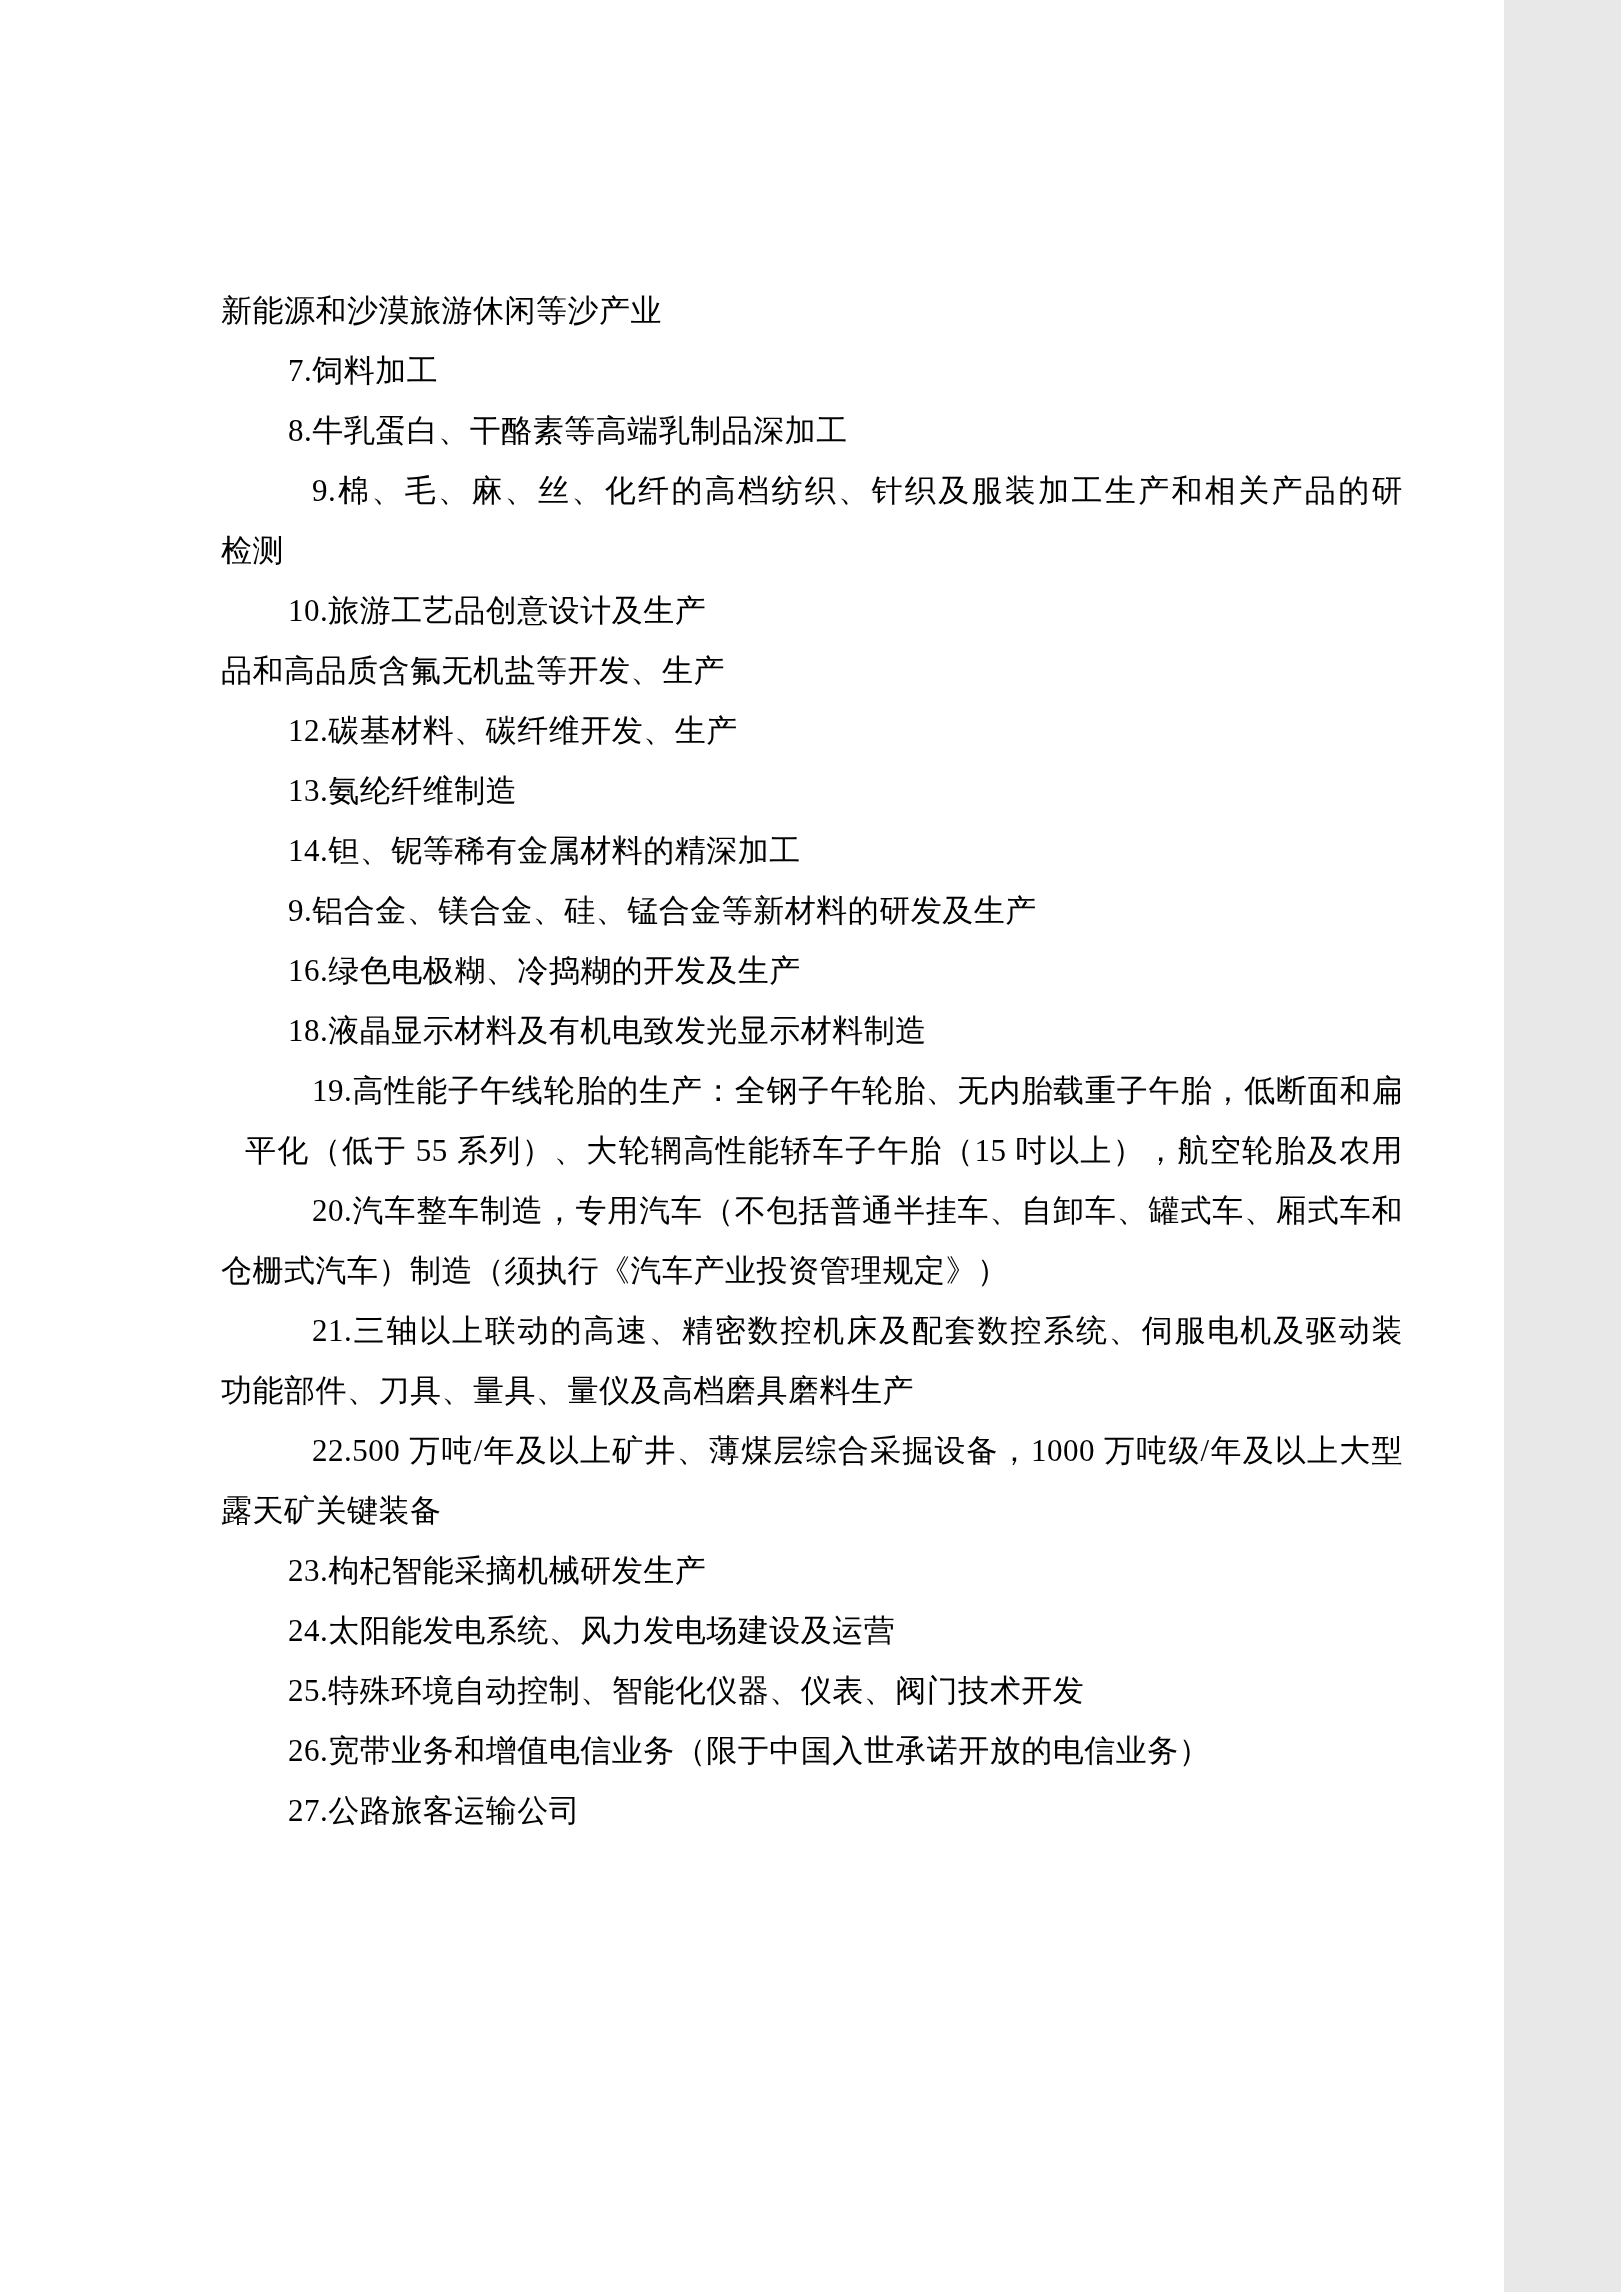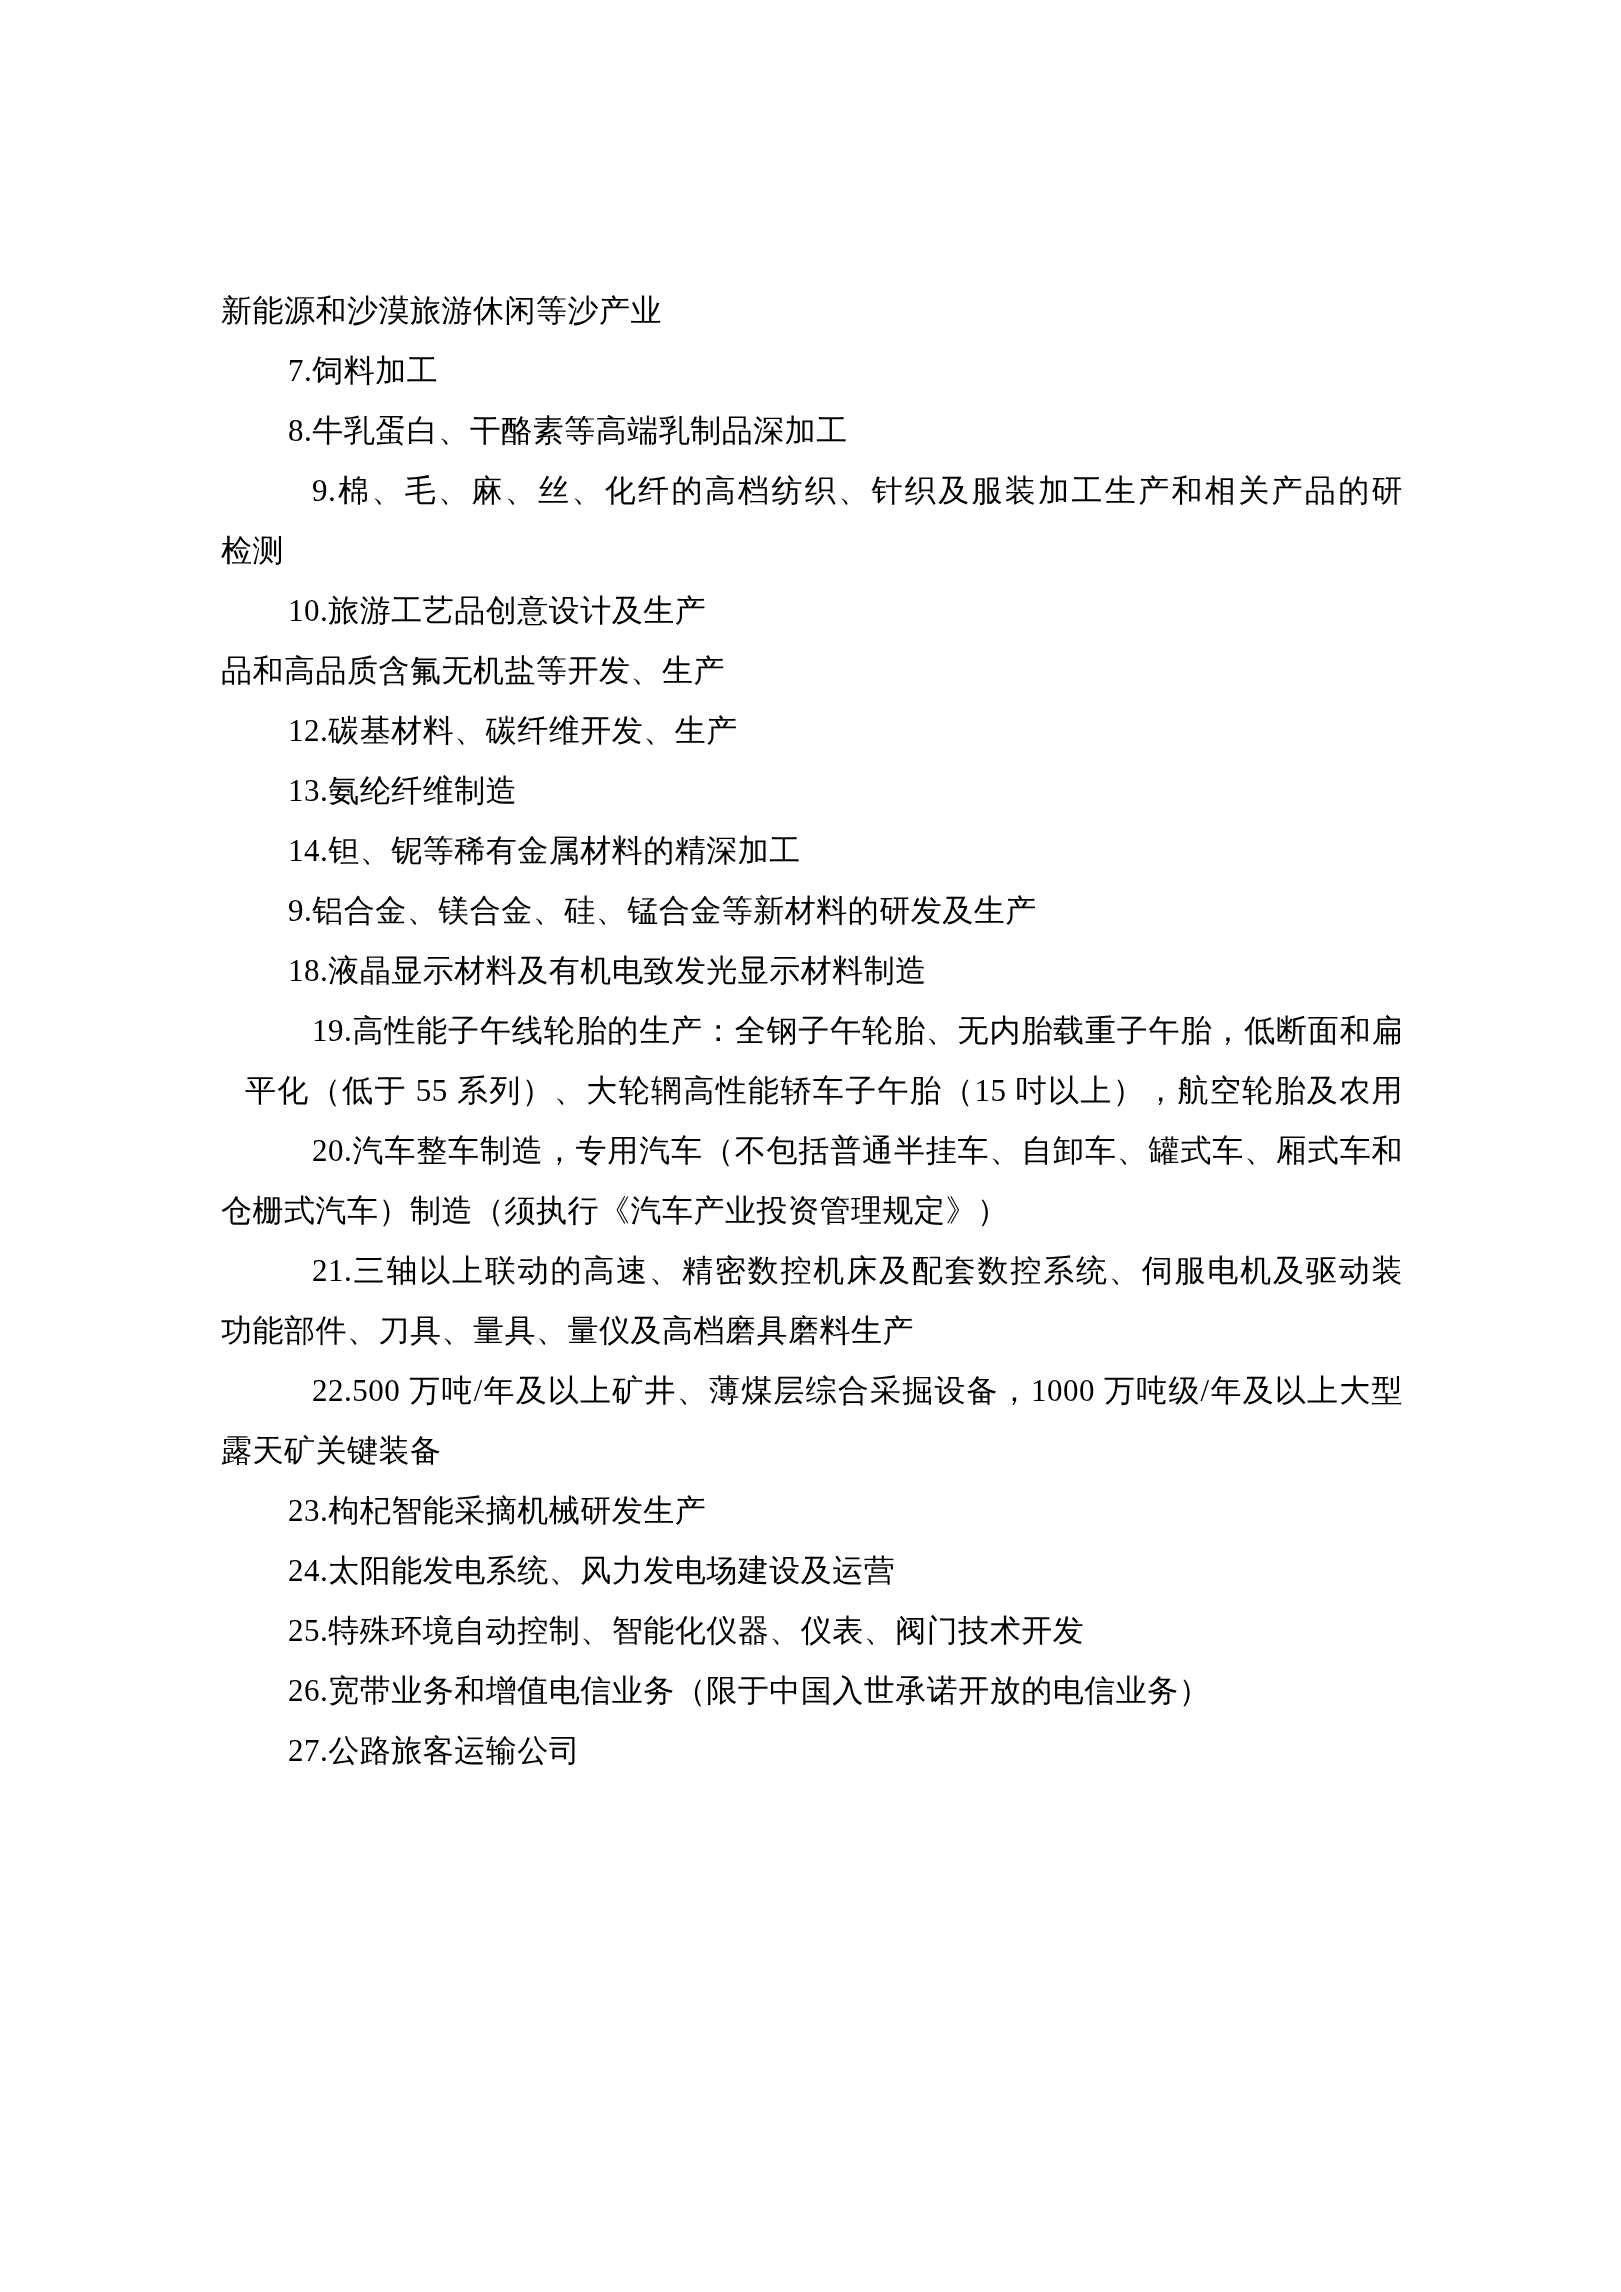--- a/index.html
+++ b/index.html
@@ -2,21 +2,21 @@
 <html><head>
 <meta charset="utf-8">
 <style>
   html, body {
     margin: 0;
     padding: 0;
     background: #e8e8e8;
   }
   .page {
     position: relative;
-    width: 1621px;
+    width: 1504px;
     height: 2293px;
     background: #ffffff;
     font-family: "Liberation Serif", "DejaVu Serif", serif;
     color: #000000;
     overflow: hidden;
   }
   .text-block {
     position: absolute;
     left: 221px;
     top: 281px;
@@ -51,20 +51,21 @@
     <div class="line indent">7.饲料加工</div>
     <div class="line indent">8.牛乳蛋白、干酪素等高端乳制品深加工</div>
     <div class="line indent justify">9.棉、毛、麻、丝、化纤的高档纺织、针织及服装加工生产和相关产品的研发、</div>
     <div class="line">检测</div>
     <div class="line indent">10.旅游工艺品创意设计及生产</div>
     <div class="line">品和高品质含氟无机盐等开发、生产</div>
     <div class="line indent">12.碳基材料、碳纤维开发、生产</div>
     <div class="line indent">13.氨纶纤维制造</div>
     <div class="line indent">14.钽、铌等稀有金属材料的精深加工</div>
     <div class="line indent">9.铝合金、镁合金、硅、锰合金等新材料的研发及生产</div>
+    <div class="line indent">16.绿色电极糊、冷捣糊的开发及生产</div>
     <div class="line indent">18.液晶显示材料及有机电致发光显示材料制造</div>
     <div class="line indent justify">19.高性能子午线轮胎的生产：全钢子午轮胎、无内胎载重子午胎，低断面和扁</div>
     <div class="line justify">平化（低于 55 系列）、大轮辋高性能轿车子午胎（15 吋以上），航空轮胎及农用</div>
     <div class="line indent justify">20.汽车整车制造，专用汽车（不包括普通半挂车、自卸车、罐式车、厢式车和</div>
     <div class="line">仓栅式汽车）制造（须执行《汽车产业投资管理规定》）</div>
     <div class="line indent justify">21.三轴以上联动的高速、精密数控机床及配套数控系统、伺服电机及驱动装置、</div>
     <div class="line">功能部件、刀具、量具、量仪及高档磨具磨料生产</div>
     <div class="line indent justify">22.500 万吨/年及以上矿井、薄煤层综合采掘设备，1000 万吨级/年及以上大型</div>
     <div class="line">露天矿关键装备</div>
     <div class="line indent">23.枸杞智能采摘机械研发生产</div>

